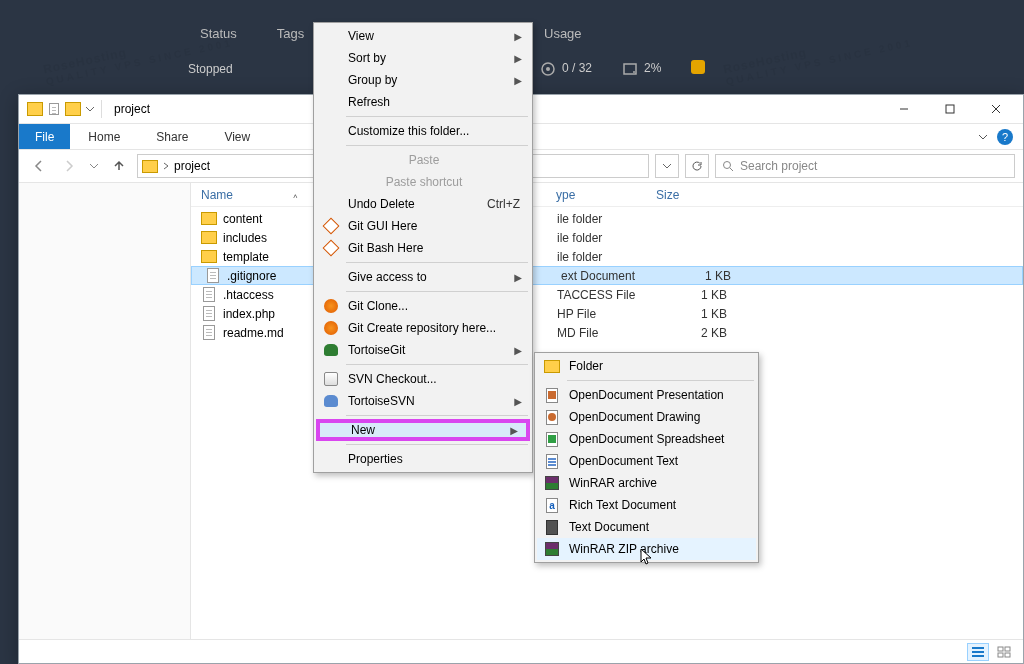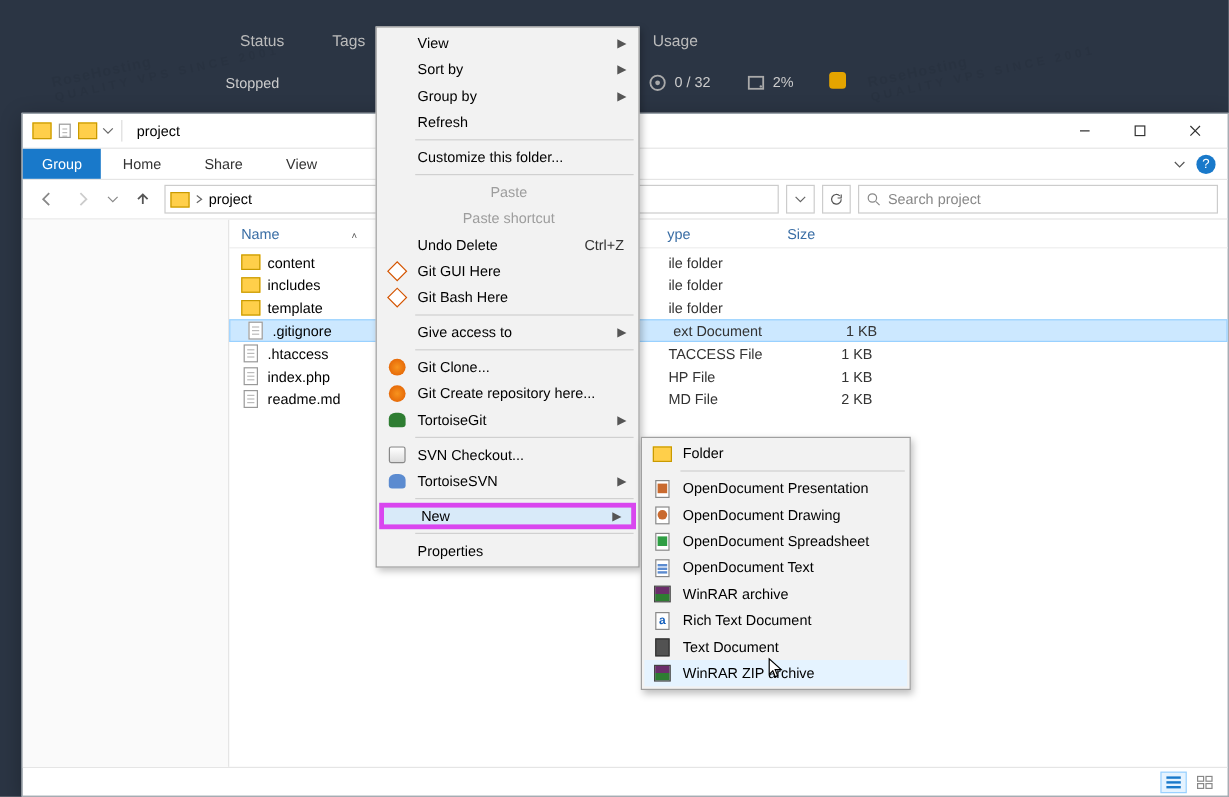--- a/index.html
+++ b/index.html
@@ -160,21 +160,21 @@
         </div>
       <div>
           <svg width="10" height="10">
             <path d="M1 1l8 8M9 1l-8 8"></path>
           </svg>
         </div>
     </div>
   </div>
 
   <div class="ribbon">
-    <div class="file">Group</div>
+    <div class="file">File</div>
     <div class="tab">Home</div>
     <div class="tab">Share</div>
     <div class="tab">View</div>
     <div class="tools">
       <svg width="12" height="12">
           <path d="M2 4l4 4 4-4" fill="none" stroke="#555"></path>
         </svg>
       <div class="help">?</div>
     </div>
   </div>
@@ -400,21 +400,21 @@
   <div class="item hl">
       <span>New</span>
       <span class="arrow">▶</span>
     </div>
   <div class="sep"></div>
   <div class="item">
       <span>Properties</span>
     </div>
 </div>
 
-<div class="ctxmenu" style="top:364px; left:534px; width:225px;">
+<div class="ctxmenu" style="top:352px; left:534px; width:225px;">
   <div class="item">
       <span class="itic">
         <span class="folderico"></span>
       </span>
       <span>Folder</span>
     </div>
   <div class="sep"></div>
   <div class="item">
       <span class="itic">
         <span class="docico p"></span>

